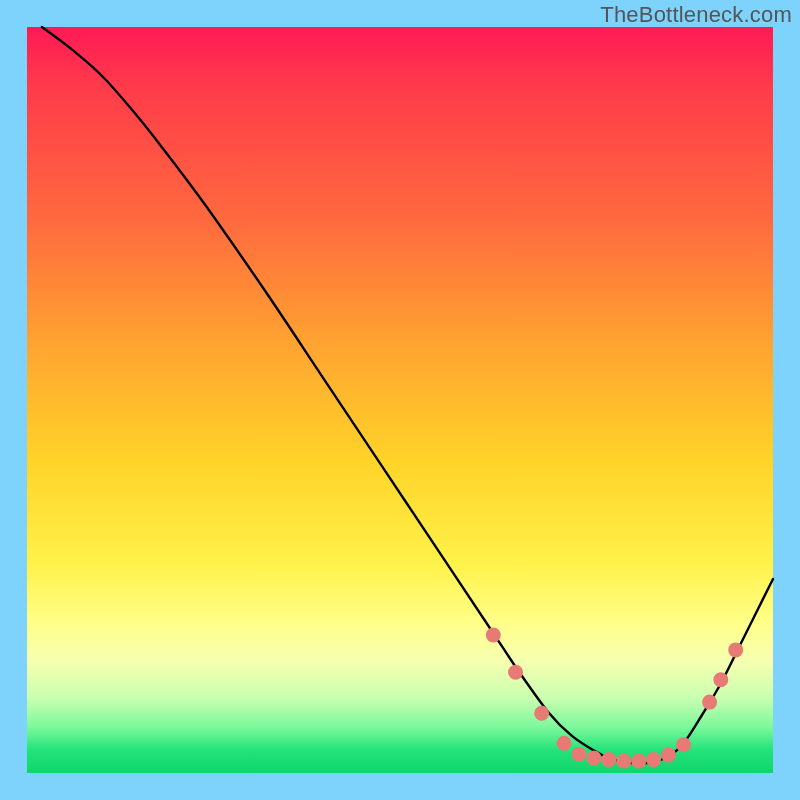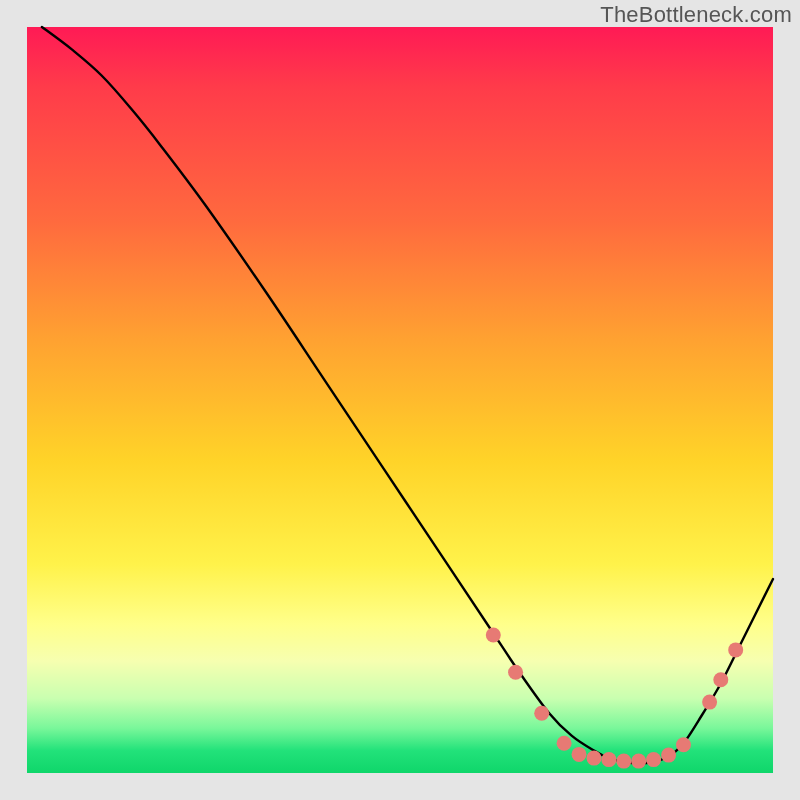--- a/index.html
+++ b/index.html
@@ -8,21 +8,21 @@
     width: 800px;
     height: 800px;
     background: #000;
     overflow: hidden;
     font-family: Arial, Helvetica, sans-serif;
   }
   .outer {
     position: relative;
     width: 800px;
     height: 800px;
-    background: #e5e5e5;
+    background: #7dd3fc;
   }
   .watermark {
     position: absolute;
     top: 2px;
     right: 8px;
     color: #555;
     font-size: 22px;
     letter-spacing: 0.2px;
     user-select: none;
   }

